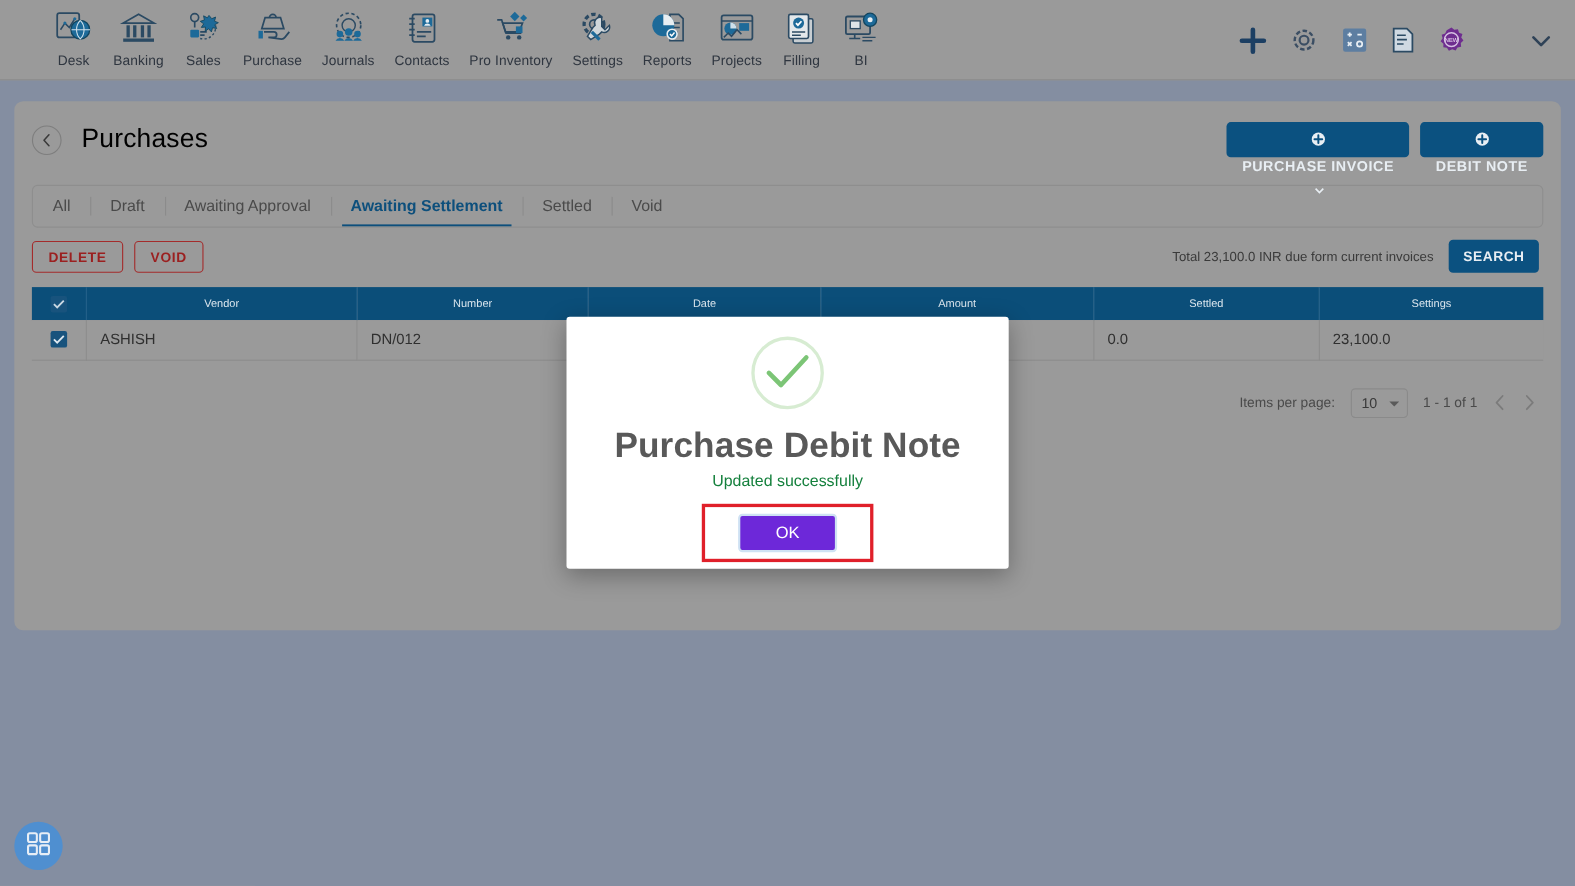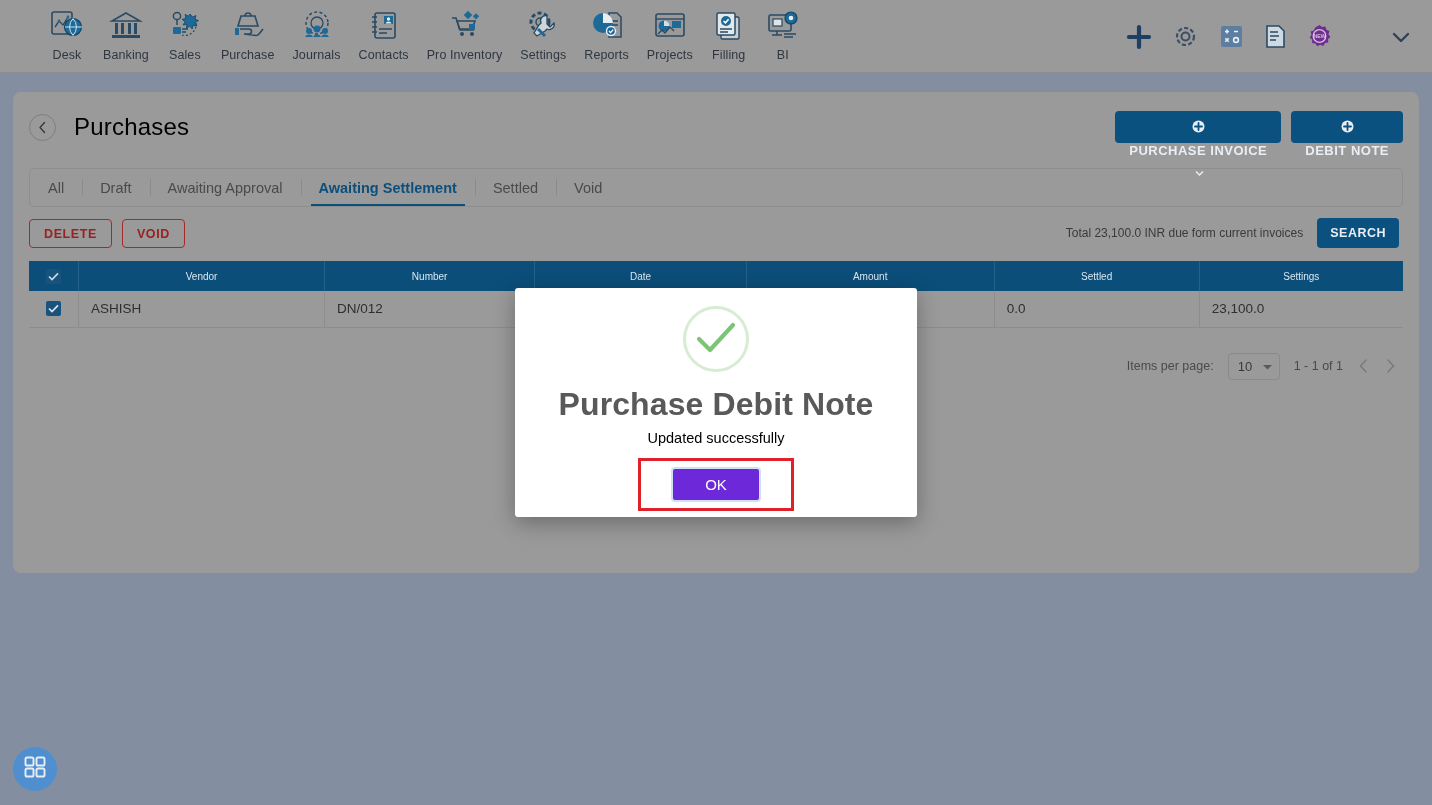--- a/index.html
+++ b/index.html
@@ -168,21 +168,21 @@
     display: flex; flex-direction: column; align-items: center;
   }
   .check-circle {
     margin-top: 18px; width: 66px; height: 66px; border-radius: 50%;
     border: 3px solid #d7ecd2; display: flex; align-items: center; justify-content: center;
   }
   .modal-title {
     margin-top: 14px; font-size: 32px; font-weight: bold; color: #595959;
     letter-spacing: .1px;
   }
-  .modal-sub { margin-top: 7px; font-size: 14.5px; color: #000000; }
+  .modal-sub { margin-top: 7px; font-size: 14.5px; color: #15803d; }
   .ok-highlight {
     margin-top: 12px; border: 3px solid #e0202a; padding: 6px 30px;
     background: transparent;
   }
   .btn-ok {
     background: #6d28d9; color: #fff; border: 2px solid #cfe2f3; border-radius: 4px;
     font-size: 15px; padding: 7px 32px; cursor: pointer;
     font-family: "Liberation Sans", sans-serif;
   }
 </style>

